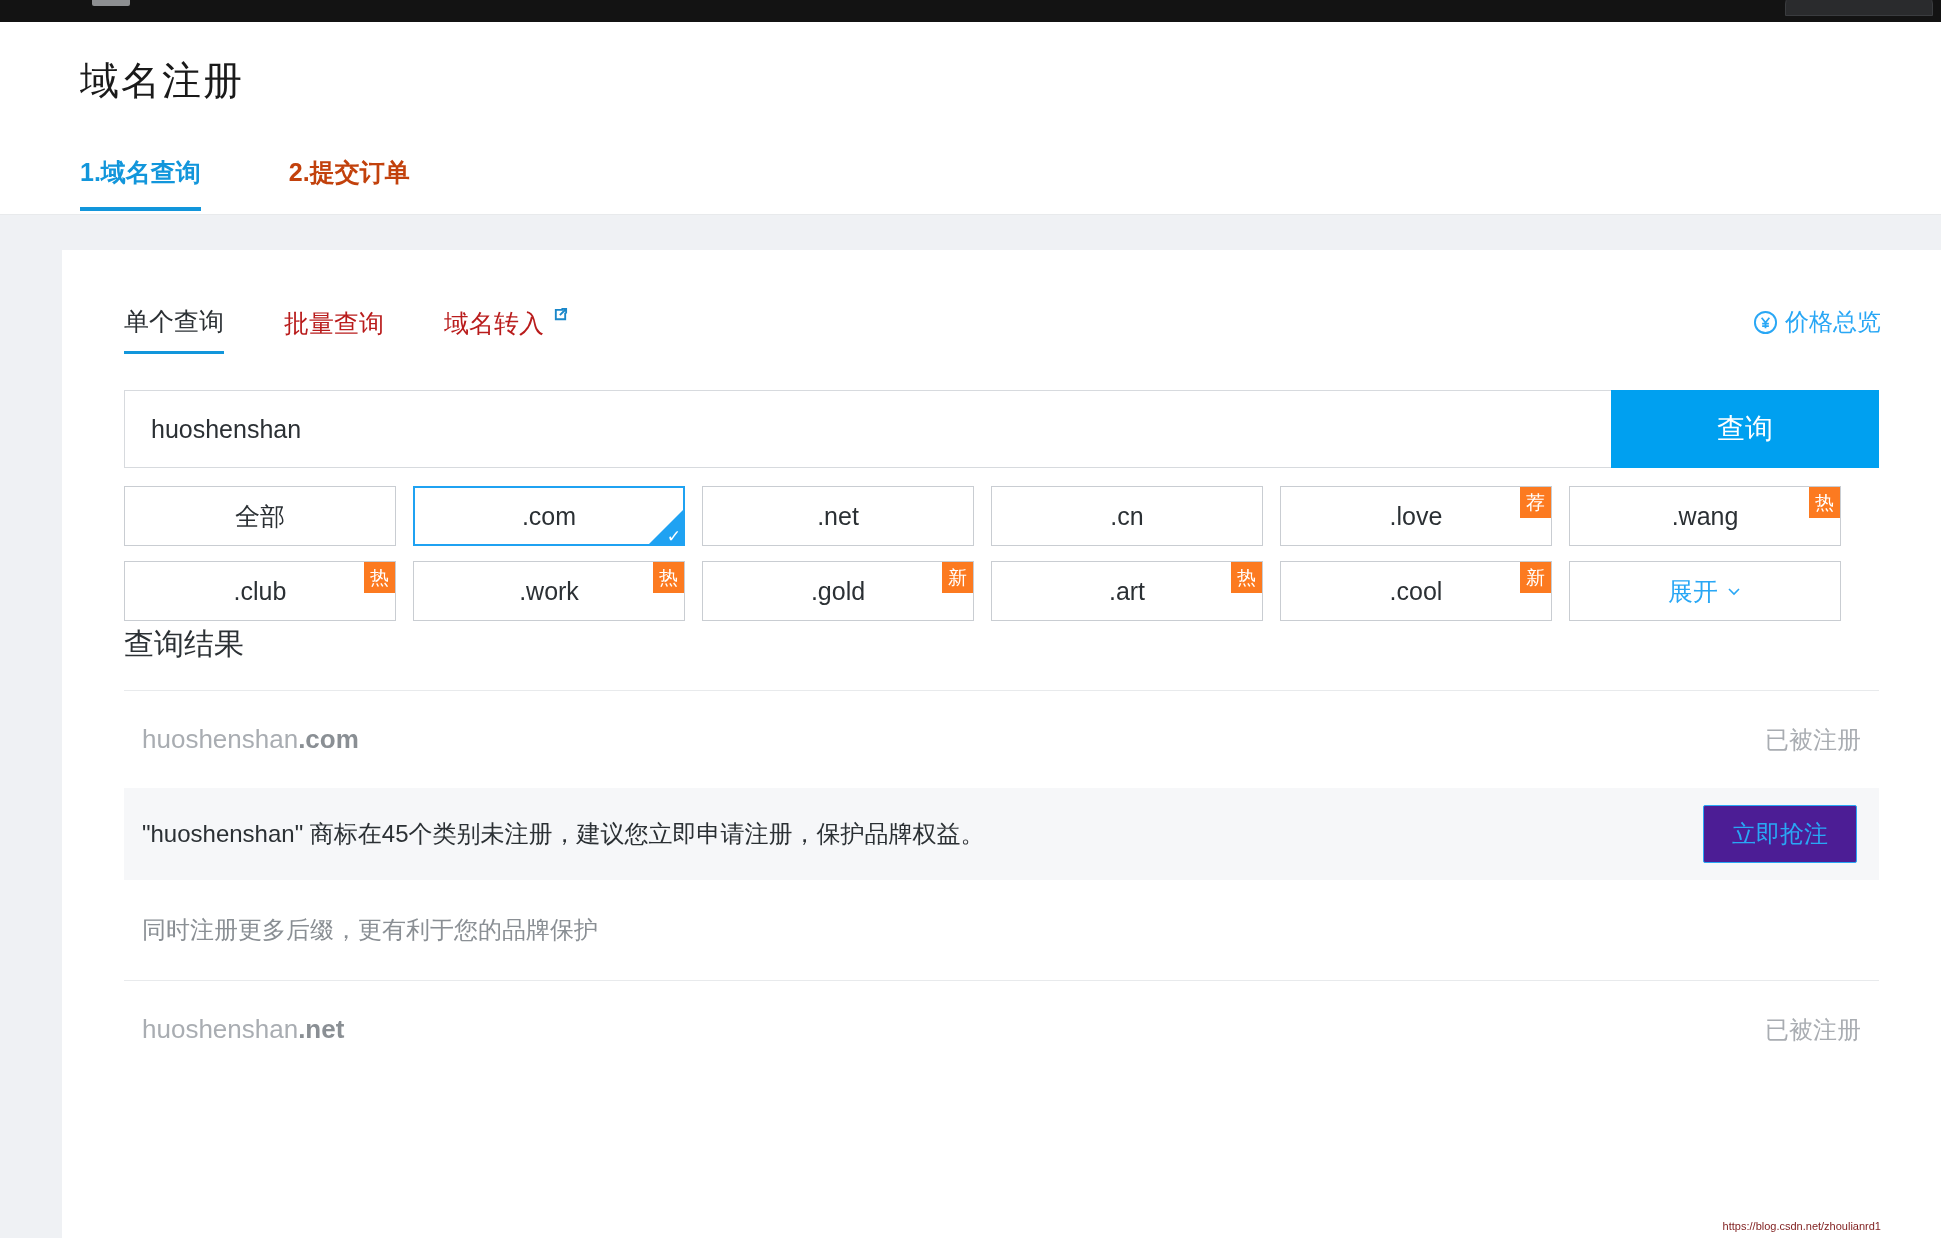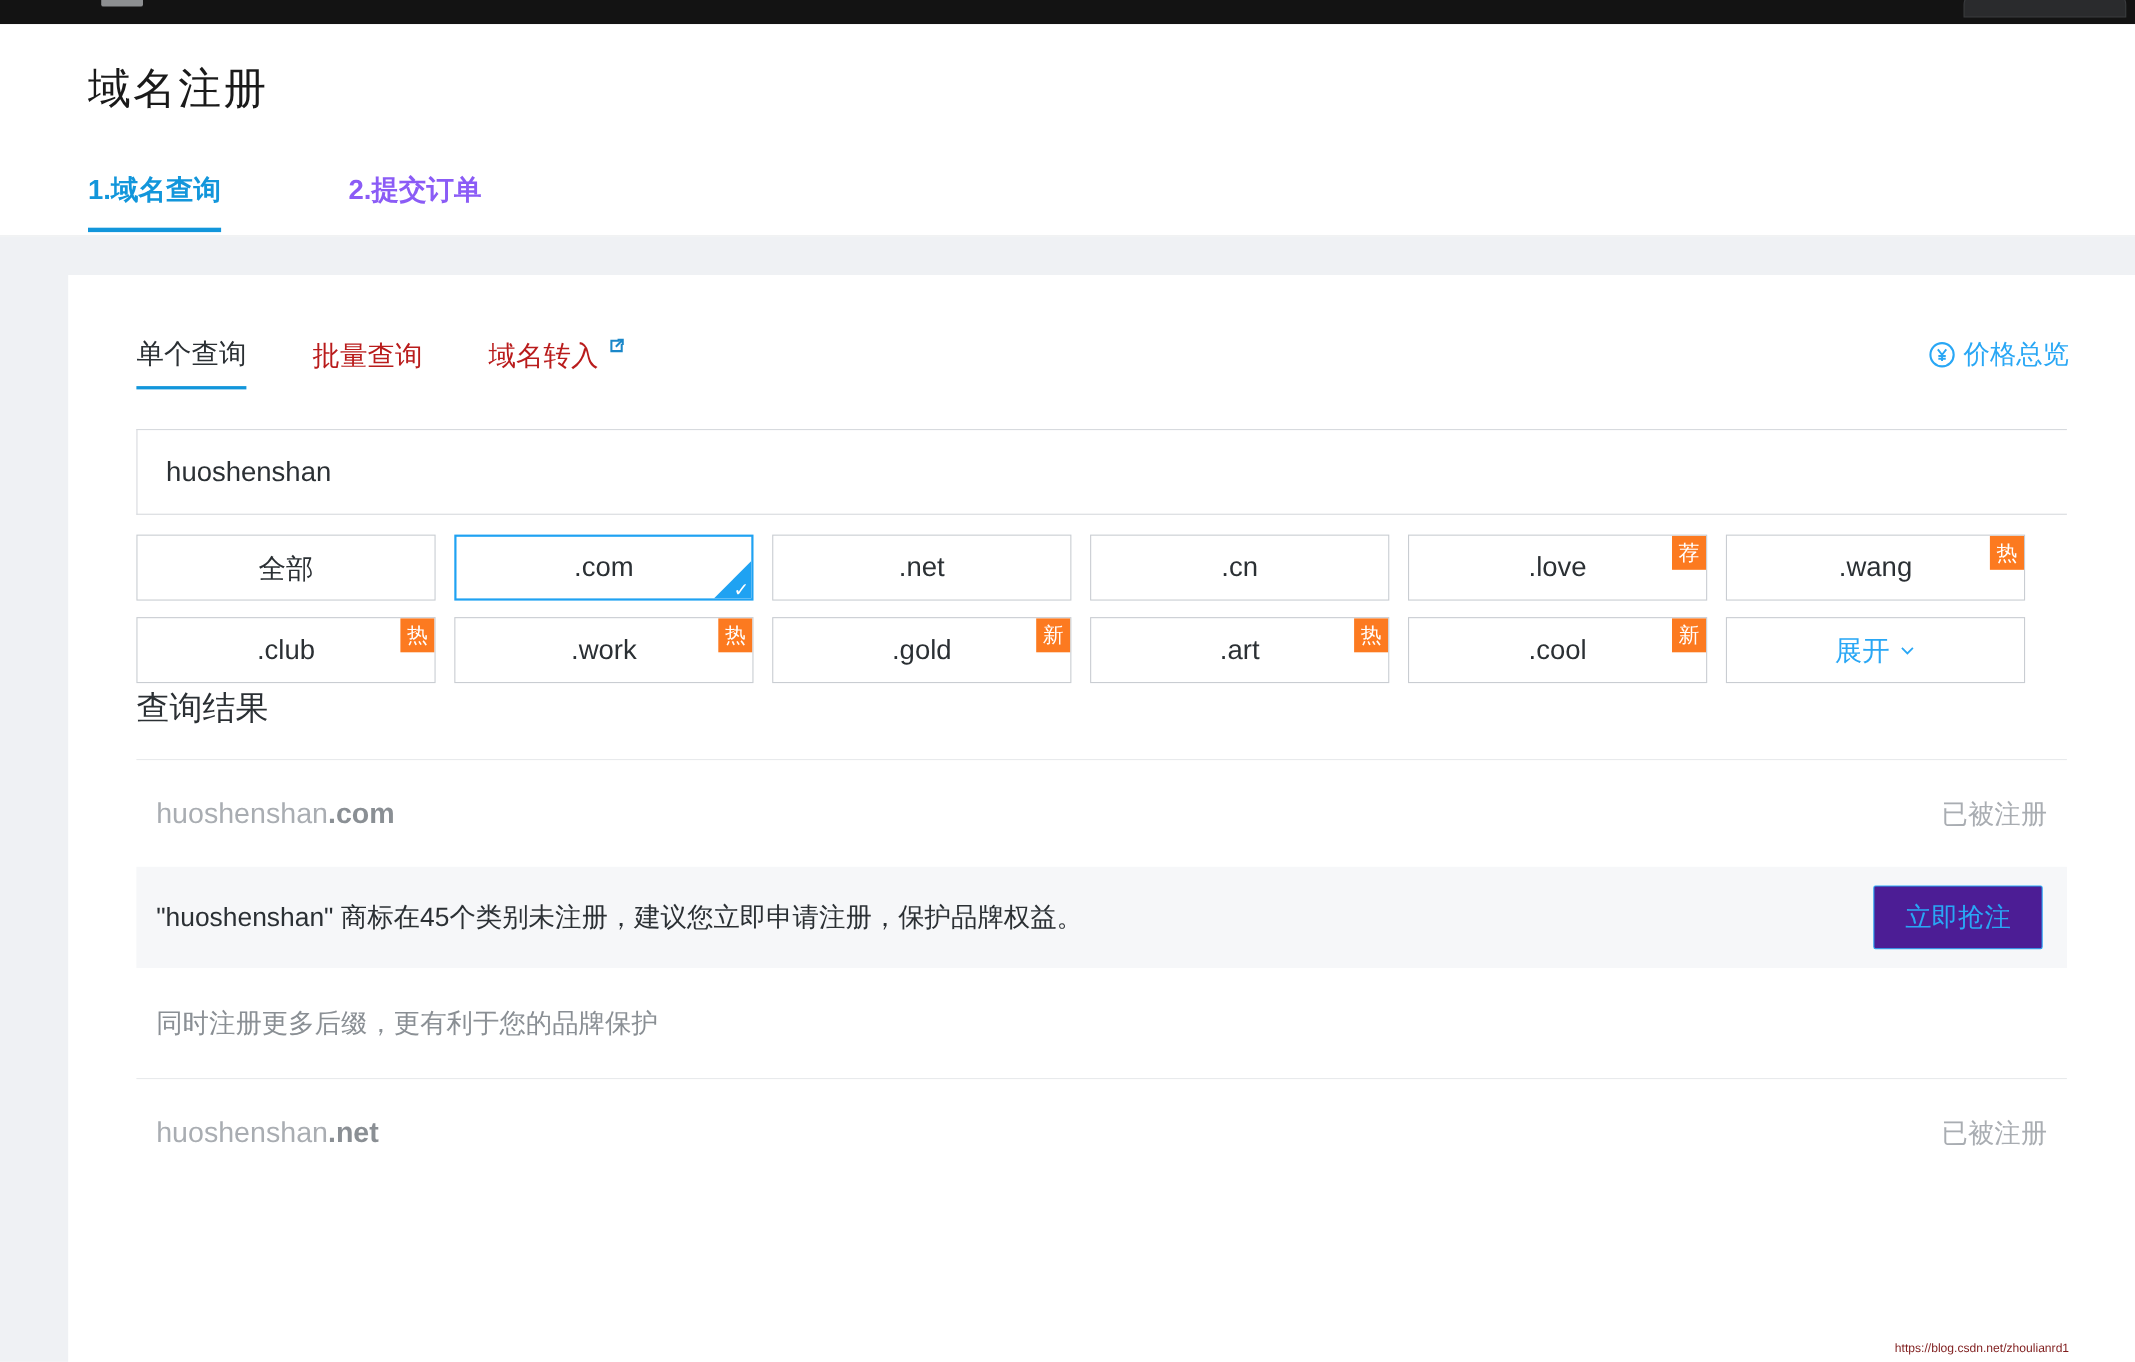--- a/index.html
+++ b/index.html
@@ -57,21 +57,21 @@
     display: flex;
     align-items: flex-end;
   }
   .step {
     font-size: 25px;
     font-weight: bold;
     padding-bottom: 18px;
     cursor: pointer;
   }
   .step.active { color: #1296db; border-bottom: 4px solid #1296db; }
-  .step.inactive { color: #8b5cf6; margin-left: 116px; border-bottom: 4px solid transparent; }
+  .step.inactive { color: #c2410c; margin-left: 88px; border-bottom: 4px solid transparent; }
 
   
   .page-bg {
     position: absolute;
     top: 215px; left: 0;
     width: 1941px;
     height: 1023px;
     background: #eff1f4;
   }
 
@@ -329,20 +329,21 @@
         <circle cx="13" cy="13" r="11" fill="none" stroke="#29a7f5" stroke-width="2"></circle>
         <path d="M9 8 L13 13 L17 8" fill="none" stroke="#29a7f5" stroke-width="1.8"></path>
         <path d="M13 12 L13 19 M9.5 14.2 H16.5 M9.5 16.8 H16.5" fill="none" stroke="#29a7f5" stroke-width="1.8"></path>
       </svg>
     </span>
     <span>价格总览</span>
   </div>
 
   <div class="search-row">
     <input class="search-input" type="text" value="huoshenshan" style="">
+    <button class="search-btn">查询</button>
   </div>
 
   <div class="chip-grid">
 
     <div class="chip">
       <span>全部</span>
     </div>
 
     <div class="chip selected">
       <span>.com</span>

